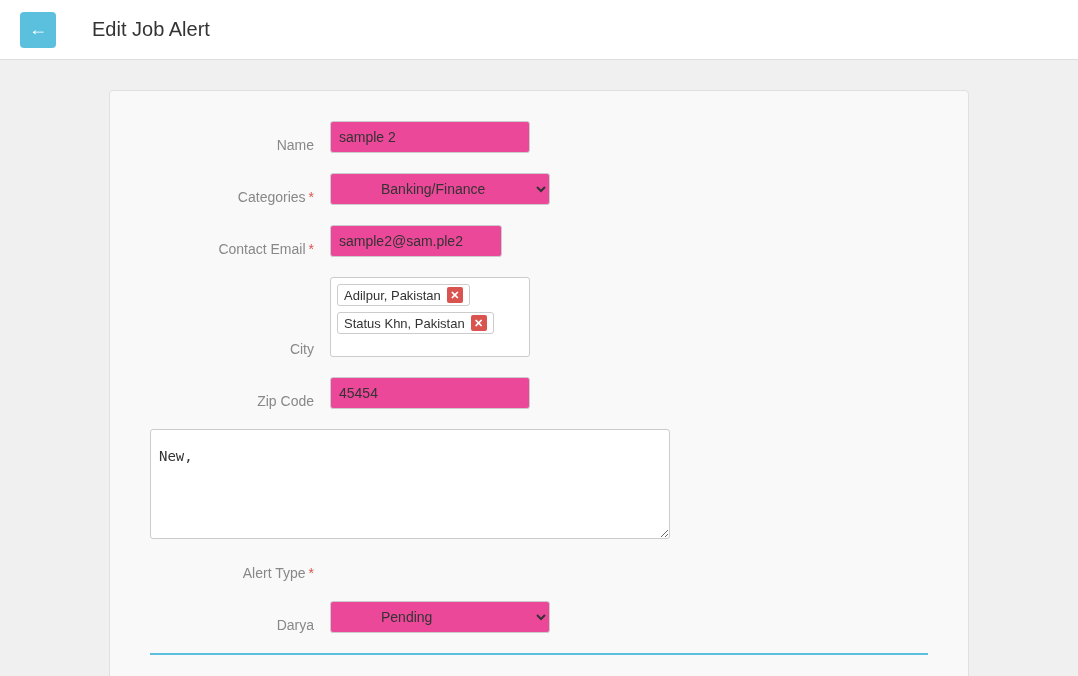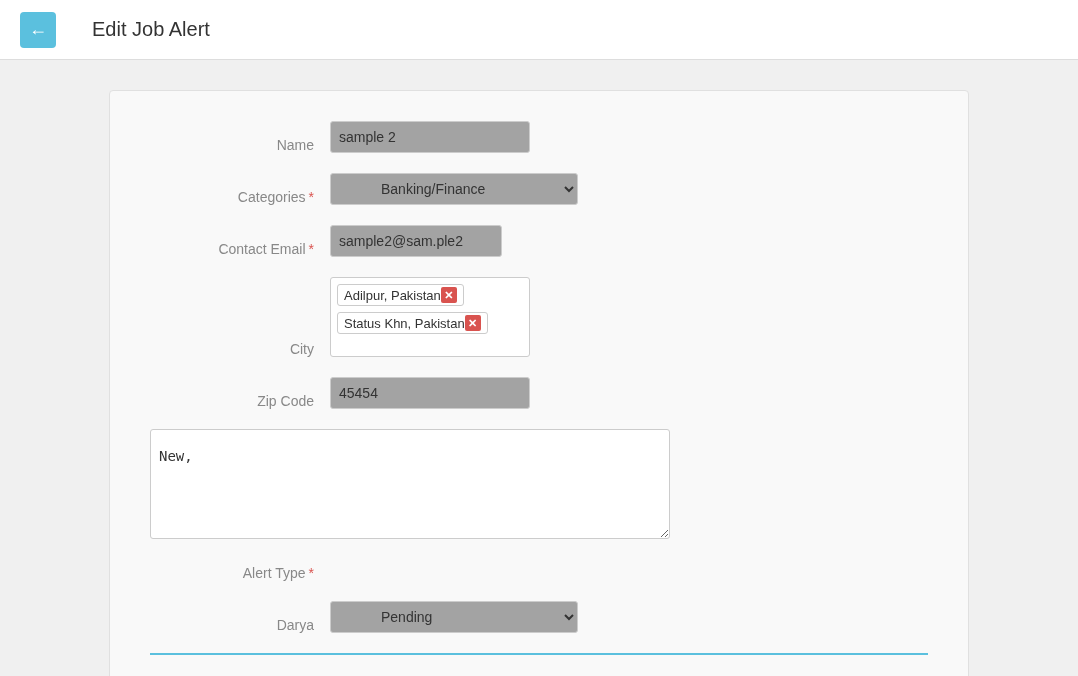--- a/index.html
+++ b/index.html
@@ -68,26 +68,26 @@
       color: #d9534f;
       margin-left: 3px;
     }
     .form-control {
       width: 200px;
       height: 32px;
       padding: 4px 8px;
       border: 1px solid #ccc;
       border-radius: 3px;
       font-size: 14px;
-      background: #a3a3a3;
+      background: #ec4899;
       color: #333;
       outline: none;
     }
     select.form-control {
-      width: 248px;
+      width: 220px;
       appearance: auto;
       padding-left: 46px;
     }
     .email-input {
       width: 172px;
     }
     .city-box {
       width: 200px;
       min-height: 80px;
       border: 1px solid #ccc;
@@ -100,20 +100,21 @@
     }
     .city-tag {
       display: inline-flex;
       align-items: center;
       background: #fff;
       border: 1px solid #ccc;
       border-radius: 3px;
       padding: 2px 6px;
       font-size: 13px;
       color: #333;
+      gap: 6px;
       width: fit-content;
     }
     .city-tag-remove {
       background: #d9534f;
       color: #fff;
       border: none;
       border-radius: 2px;
       width: 16px;
       height: 16px;
       font-size: 11px;

